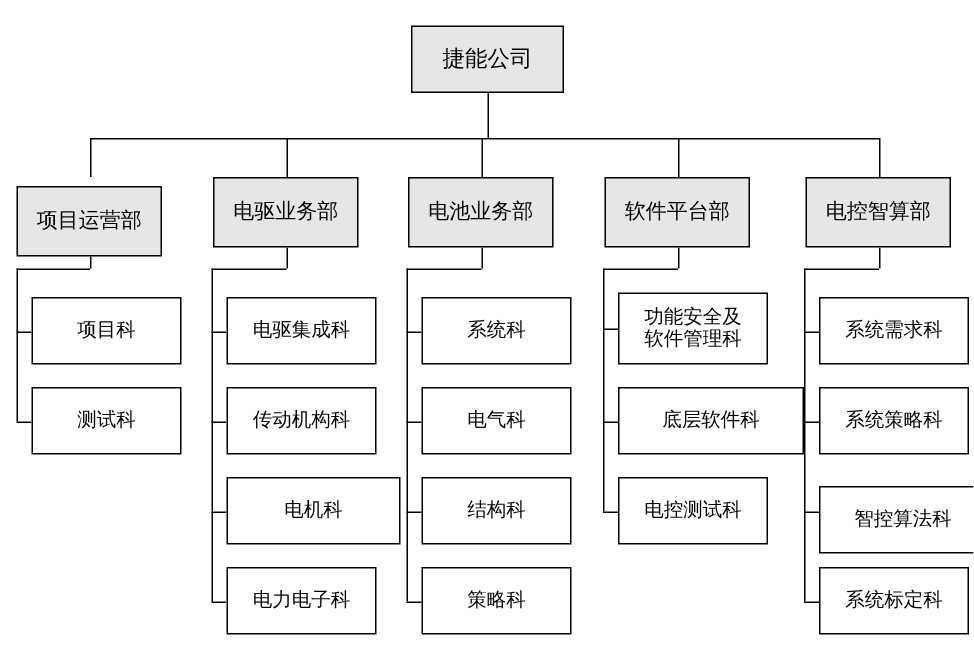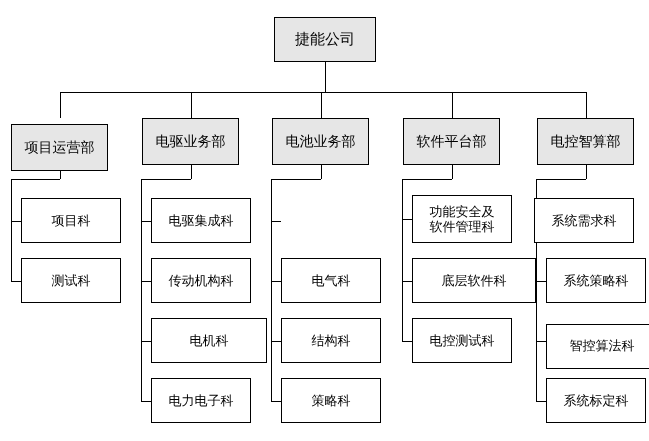--- a/index.html
+++ b/index.html
@@ -105,20 +105,23 @@
       <span class="node-label">电力电子科</span>
     </div>
     <div class="conn conn-v" style="left: 321px; top: 92px; height: 26px;"></div>
     <div class="node node-dept" style="left: 272px; top: 118px; width: 97px; height: 47px;">
       <span class="node-label">电池业务部</span>
     </div>
     <div class="conn conn-v" style="left: 321px; top: 165px; height: 14px;"></div>
     <div class="conn conn-h" style="left: 271px; top: 179px; width: 50px;"></div>
     <div class="conn conn-v" style="left: 271px; top: 179px; height: 222px;"></div>
     <div class="conn conn-h" style="left: 271px; top: 221px; width: 10px;"></div>
+    <div class="node node-leaf" style="left: 281px; top: 198px; width: 100px; height: 45px;">
+      <span class="node-label">系统科</span>
+    </div>
     <div class="conn conn-h" style="left: 271px; top: 281px; width: 10px;"></div>
     <div class="node node-leaf" style="left: 281px; top: 258px; width: 100px; height: 45px;">
       <span class="node-label">电气科</span>
     </div>
     <div class="conn conn-h" style="left: 271px; top: 341px; width: 10px;"></div>
     <div class="node node-leaf" style="left: 281px; top: 318px; width: 100px; height: 45px;">
       <span class="node-label">结构科</span>
     </div>
     <div class="conn conn-h" style="left: 271px; top: 401px; width: 10px;"></div>
     <div class="node node-leaf" style="left: 281px; top: 378px; width: 100px; height: 45px;">
@@ -145,21 +148,21 @@
       <span class="node-label">电控测试科</span>
     </div>
     <div class="conn conn-v" style="left: 586px; top: 92px; height: 26px;"></div>
     <div class="node node-dept" style="left: 537px; top: 118px; width: 97px; height: 47px;">
       <span class="node-label">电控智算部</span>
     </div>
     <div class="conn conn-v" style="left: 586px; top: 165px; height: 14px;"></div>
     <div class="conn conn-h" style="left: 536px; top: 179px; width: 50px;"></div>
     <div class="conn conn-v" style="left: 536px; top: 179px; height: 222px;"></div>
     <div class="conn conn-h" style="left: 536px; top: 221px; width: 10px;"></div>
-    <div class="node node-leaf" style="left: 534px; top: 198px; width: 100px; height: 45px;">
+    <div class="node node-leaf" style="left: 546px; top: 198px; width: 100px; height: 45px;">
       <span class="node-label">系统需求科</span>
     </div>
     <div class="conn conn-h" style="left: 536px; top: 281px; width: 10px;"></div>
     <div class="node node-leaf" style="left: 546px; top: 258px; width: 100px; height: 45px;">
       <span class="node-label">系统策略科</span>
     </div>
     <div class="conn conn-h" style="left: 536px; top: 341px; width: 10px;"></div>
     <div class="node node-leaf" style="left: 546px; top: 324px; width: 112px; height: 45px; font-family: Liberation Mono, monospace;">
       <span class="node-label">智控算法科</span>
     </div>

